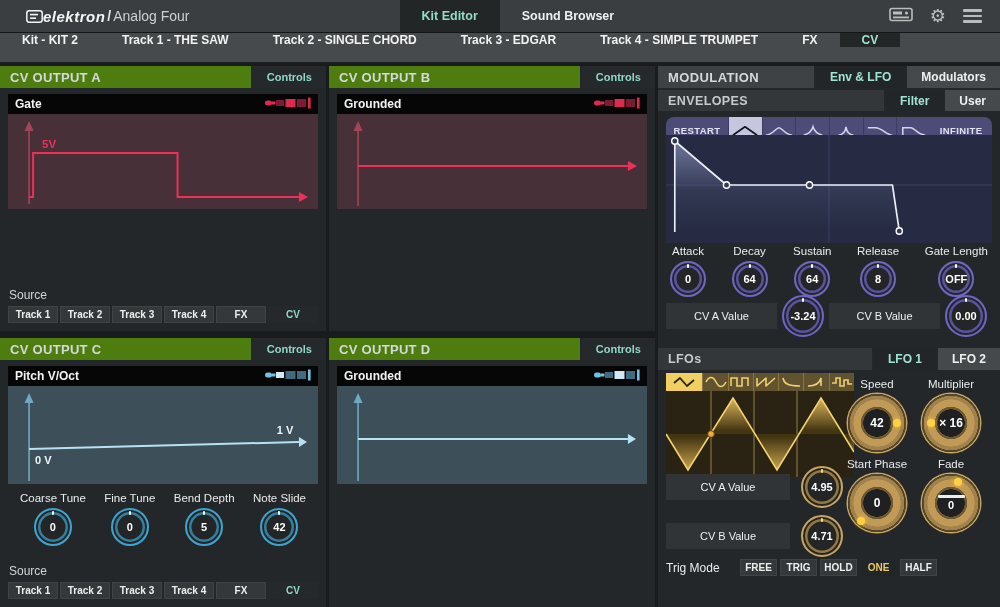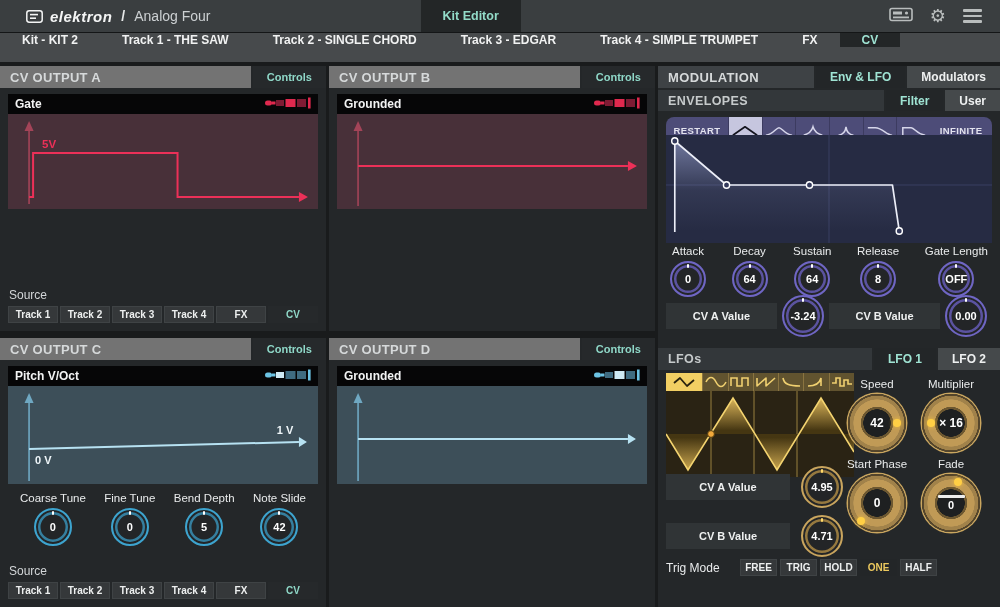--- a/index.html
+++ b/index.html
@@ -1,21 +1,21 @@
 <!DOCTYPE html>
 <html><head>
 <meta charset="utf-8">
 <style>
   * { margin:0; padding:0; box-sizing:border-box; }
   html,body { width:1000px; height:607px; background:#191b1c; overflow:hidden;
     font-family:"Liberation Sans", sans-serif; -webkit-font-smoothing:antialiased; }
 
   
   .topbar { height:33px; background:#3a3e40; display:flex; align-items:stretch; border-bottom:1px solid #141617; }
-  .logo-wrap { display:flex; align-items:center; gap:7px; padding-left:26px; }
+  .logo-wrap { display:flex; align-items:center; padding-left:26px; }
   .logo-mark { display:flex; align-items:center; }
   .logo-text { color:#f4f5f5; font-weight:bold; font-style:italic; font-size:15px; letter-spacing:.5px; }
   .logo-sep { color:#e8eaea; font-size:14px; font-weight:bold; margin:0 2px; }
   .product-name { color:#ccd0d2; font-size:14px; }
   .top-tabs { display:flex; align-items:stretch; margin-left:210px; }
   .top-tab { display:flex; align-items:center; padding:0 22px; font-size:12.5px; font-weight:bold; color:#eef0f0; cursor:default; }
   .top-tab.active { background:#232627; color:#93dcc9; }
   .top-icons { margin-left:auto; display:flex; align-items:center; gap:17px; padding-right:18px; }
   .gear-glyph { font-size:18px; color:#b9bdbd; line-height:1; }
   .burger { display:flex; flex-direction:column; gap:3px; }
@@ -25,21 +25,21 @@
   .navrow { height:29px; background:#474a4c; display:flex; align-items:flex-start; }
   .nav-tab { display:flex; align-items:center; padding:0 22px; font-size:12px; font-weight:bold; color:#f1f2f2; }
   .nav-tab.active { background:#232627; color:#9fe3d3; }
 
   
   .main { display:grid; grid-template-columns:326px 326px 1fr; grid-template-rows:269px 273px; column-gap:3px; row-gap:3px; height:545px; background:#191b1c; }
   .panel { background:#242729; border-top:4px solid #191b1c; display:flex; flex-direction:column; overflow:hidden; }
   .mod-panel { grid-column:3; grid-row:1 / 3; position:relative; }
 
   .panel-header { height:22px; display:flex; align-items:stretch; gap:2px; flex:none; }
-  .ph-title { flex:1; background:#737373; color:#d6d9da; font-size:13px; font-weight:bold; letter-spacing:.3px; display:flex; align-items:center; padding-left:10px; }
+  .ph-title { flex:1; background:#4d7c0f; color:#d6d9da; font-size:13px; font-weight:bold; letter-spacing:.3px; display:flex; align-items:center; padding-left:10px; }
   .controls-btn { background:#26292b; color:#8fd8c8; font-size:11px; font-weight:bold; display:flex; align-items:center; padding:0 14px; }
 
   .panel-body { flex:1; padding:6px 8px 8px 8px; display:flex; flex-direction:column; }
   .mode-bar { height:20px; background:#060607; display:flex; align-items:center; justify-content:space-between; padding:0 7px; flex:none; }
   .mode-label { color:#f2f3f3; font-size:12px; font-weight:bold; }
   .graph { width:100%; display:block; flex:none; }
 
   .spacer { flex:1; }
   .source-label { color:#d3d6d8; font-size:12px; margin:0 0 4px 1px; }
   .src-row { display:flex; gap:2px; flex:none; }
@@ -80,21 +80,21 @@
   .subtab.active { background:#232628; color:#9fe3d3; }
 
   .env-selector { left:8px; right:8px; height:27px; background:#4d4c78; display:flex; align-items:stretch;border-radius:8px; }
   .env-selector .lbl { width:62px; display:flex; align-items:center; justify-content:center; color:#e3e3ef; font-size:9.5px; font-weight:bold; letter-spacing:.4px; }
   .env-cell { flex:1; border-left:1px solid #3c3b60; display:flex; align-items:center; justify-content:center; }
   .env-cell.sel { background:#c6c6df; }
   .env-cell svg { display:block; }
 
   .env-knobs { left:8px; right:8px; display:flex; justify-content:space-between; padding:0 4px; }
   .cv-pair-row { left:8px; right:8px; height:26px; display:flex; align-items:center; }
-  .cv-box { flex:1; height:26px; background:#303436; display:flex; align-items:center; justify-content:center; color:#eef0f0; font-size:11px; font-weight:bold; }
+  .cv-box { flex:1; height:26px; background:#303436; display:flex; align-items:center; justify-content:center; color:#eef0f0; font-size:11px; font-weight:normal; }
   .cv-knob-wrap { width:52px; display:flex; justify-content:center; }
 
   .lfo-selector { left:8px; width:188px; height:18px; background:#61532f; display:flex; align-items:stretch; }
   .lfo-cell { flex:1; border-left:1px solid #8a7440; display:flex; align-items:center; justify-content:center; }
   .lfo-cell:first-child { border-left:none; flex:1.5; }
   .lfo-cell.sel { background:#f2cf63; }
 
   .lfo-cv-row { left:8px; width:250px; height:26px; display:flex; align-items:center; }
   .lfo-cv-row .cv-box { flex:none; width:124px; }
 
@@ -114,20 +114,21 @@
           <line x1="4" y1="4.6" x2="12" y2="4.6" stroke="#f4f5f5" stroke-width="1.6"></line>
           <line x1="4" y1="8.2" x2="10" y2="8.2" stroke="#f4f5f5" stroke-width="1.6"></line>
         </svg>
     </span>
     <span class="logo-text">elektron</span>
     <span class="logo-sep">/</span>
     <span class="product-name">Analog Four</span>
   </div>
   <div class="top-tabs">
     <div class="top-tab active">Kit Editor</div>
+    <div class="top-tab">Sound Browser</div>
   </div>
   <div class="top-icons">
     <span>
       <svg width="24" height="15" viewBox="0 0 24 15">
           <rect x="1" y="1.5" width="22" height="12" rx="2" fill="none" stroke="#b9bdbd" stroke-width="1.6"></rect>
           <rect x="4" y="4.5" width="9" height="3" fill="#b9bdbd"></rect>
           <circle cx="17.5" cy="6" r="1.6" fill="#b9bdbd"></circle>
           <rect x="4" y="9.5" width="16" height="1.8" fill="#b9bdbd"></rect>
         </svg>
     </span>

